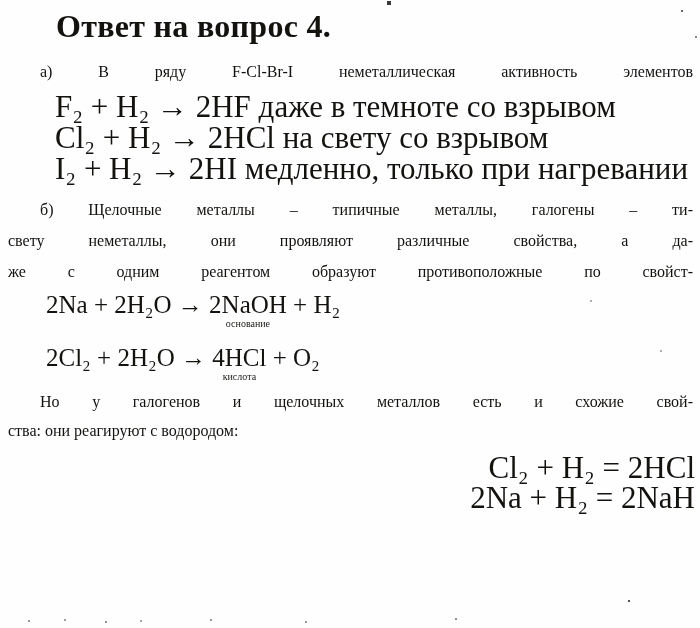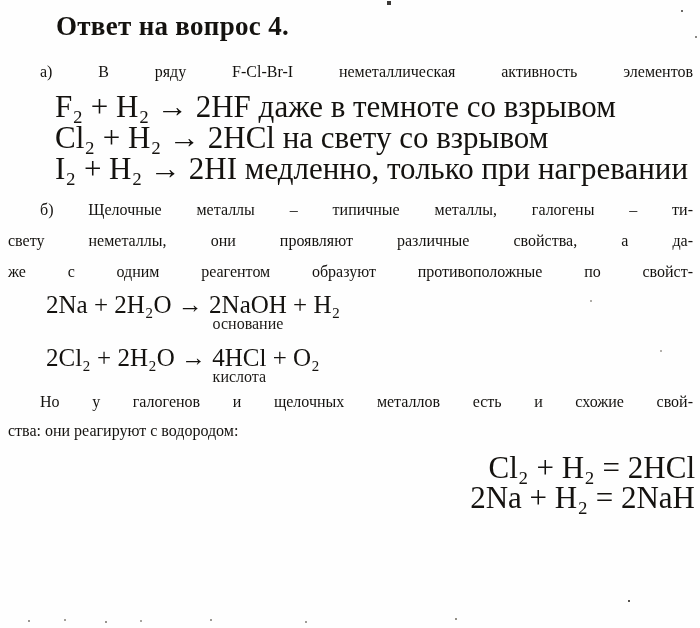--- a/index.html
+++ b/index.html
@@ -16,21 +16,21 @@
   }
   .page {
     position: relative;
     width: 700px;
     height: 628px;
     box-sizing: border-box;
     padding: 12px 5px 0 6px;
     background: #fefefe;
   }
   .title {
-    font-size: 27px;
+    font-size: 32px;
     font-weight: bold;
     line-height: 28px;
     margin: 0 0 16px 50px;
     letter-spacing: 0.3px;
   }
   .para {
     font-size: 16px;
     line-height: 31px;
     margin: 2px;
   }
@@ -61,21 +61,21 @@
   .lbl-wrap {
     position: relative;
     display: inline-block;
   }
   .sub-label {
     position: absolute;
     left: 50%;
     top: 100%;
     transform: translateX(-50%);
     margin-top: -3px;
-    font-size: 16px;
+    font-size: 10px;
     line-height: 14px;
     white-space: nowrap;
     color: #1c1a17;
   }
   .para-c {
     line-height: 29px;
     margin-bottom: 0;
   }
   .eq-c { margin-top: 8px; text-align: right; }
   .eq-c .eq {

